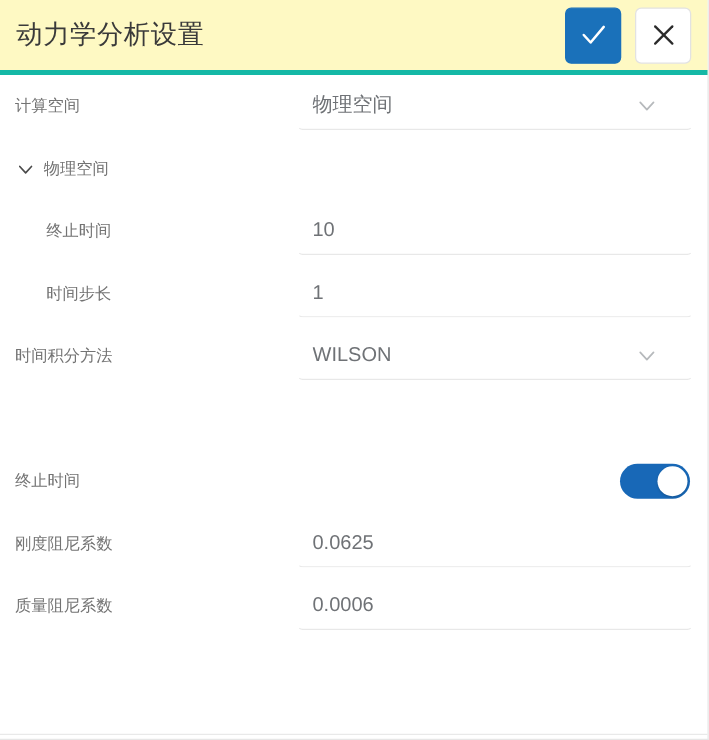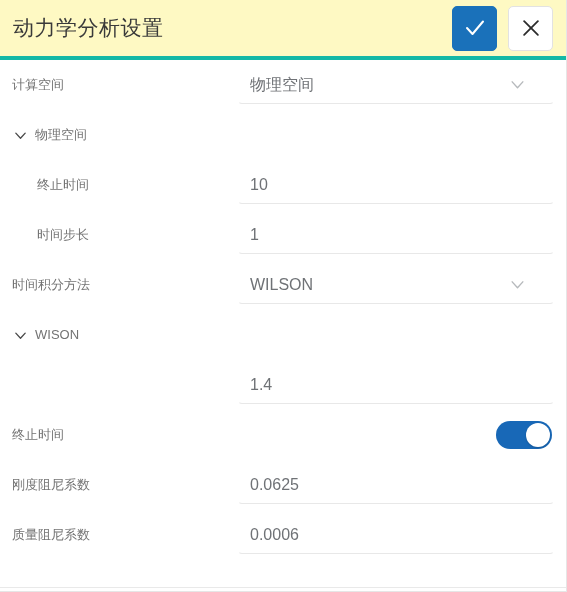--- a/index.html
+++ b/index.html
@@ -267,35 +267,20 @@
             <div class="field-value">WILSON</div>
             <span class="field-chevron">
               <svg width="17" height="17" viewBox="0 0 16 16" fill="none" stroke="#b6b9bc" stroke-width="1.3" stroke-linecap="round" stroke-linejoin="round">
                 <polyline points="3,5.5 8,11 13,5.5"></polyline>
               </svg>
             </span>
           </div>
         </div>
       </div>
       <div class="row">
-        <div class="row-label">
-          <span class="group-chevron">
-            <svg width="15" height="15" viewBox="0 0 16 16" fill="none" stroke="#4a4a4a" stroke-width="1.4" stroke-linecap="round" stroke-linejoin="round">
-              <polyline points="3,5.5 8,11 13,5.5"></polyline>
-            </svg>
-          </span>
-          <span>WISON</span>
-        </div>
-      </div>
-      <div class="row">
-        <div class="field">
-          <div class="field-inner">
-            <div class="field-value">1.4</div>
-          </div>
-        </div>
       </div>
       <div class="row">
         <div class="row-label">
           <span>终止时间</span>
         </div>
         <div class="toggle-wrap">
           <div class="toggle on">
             <div class="toggle-knob"></div>
           </div>
         </div>

